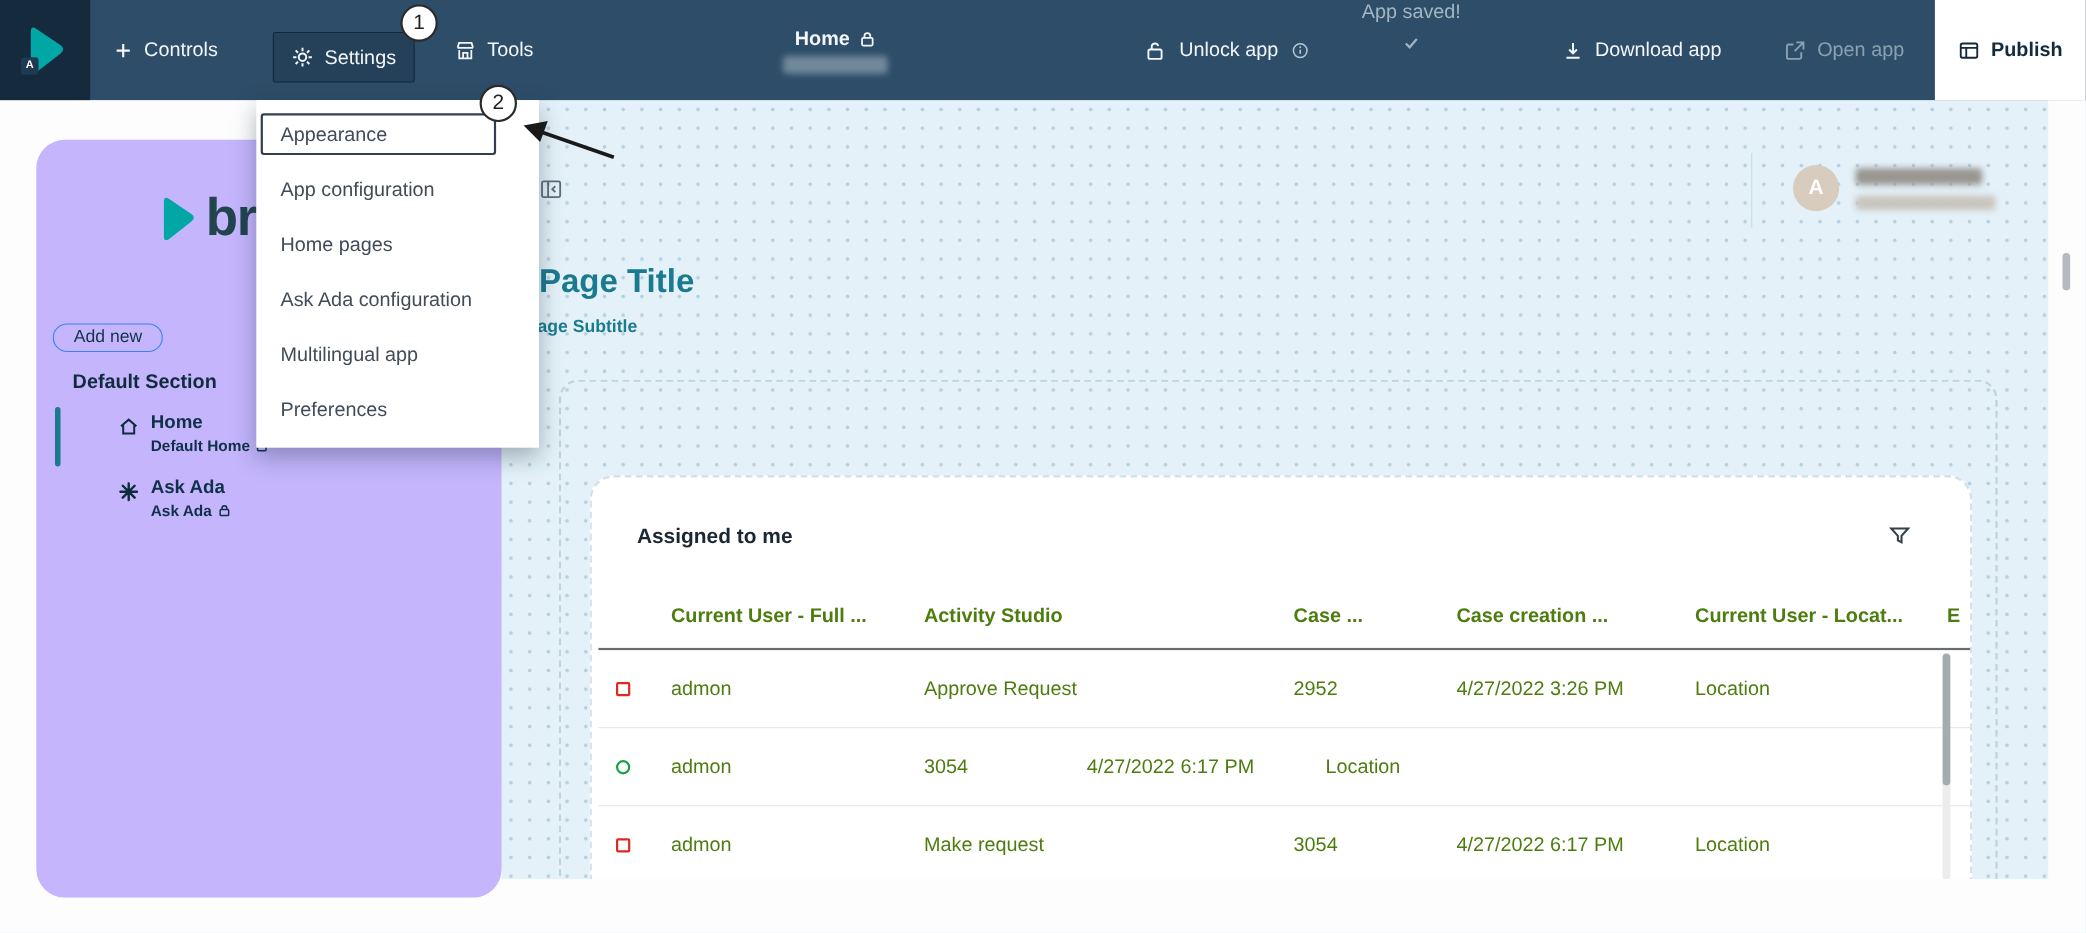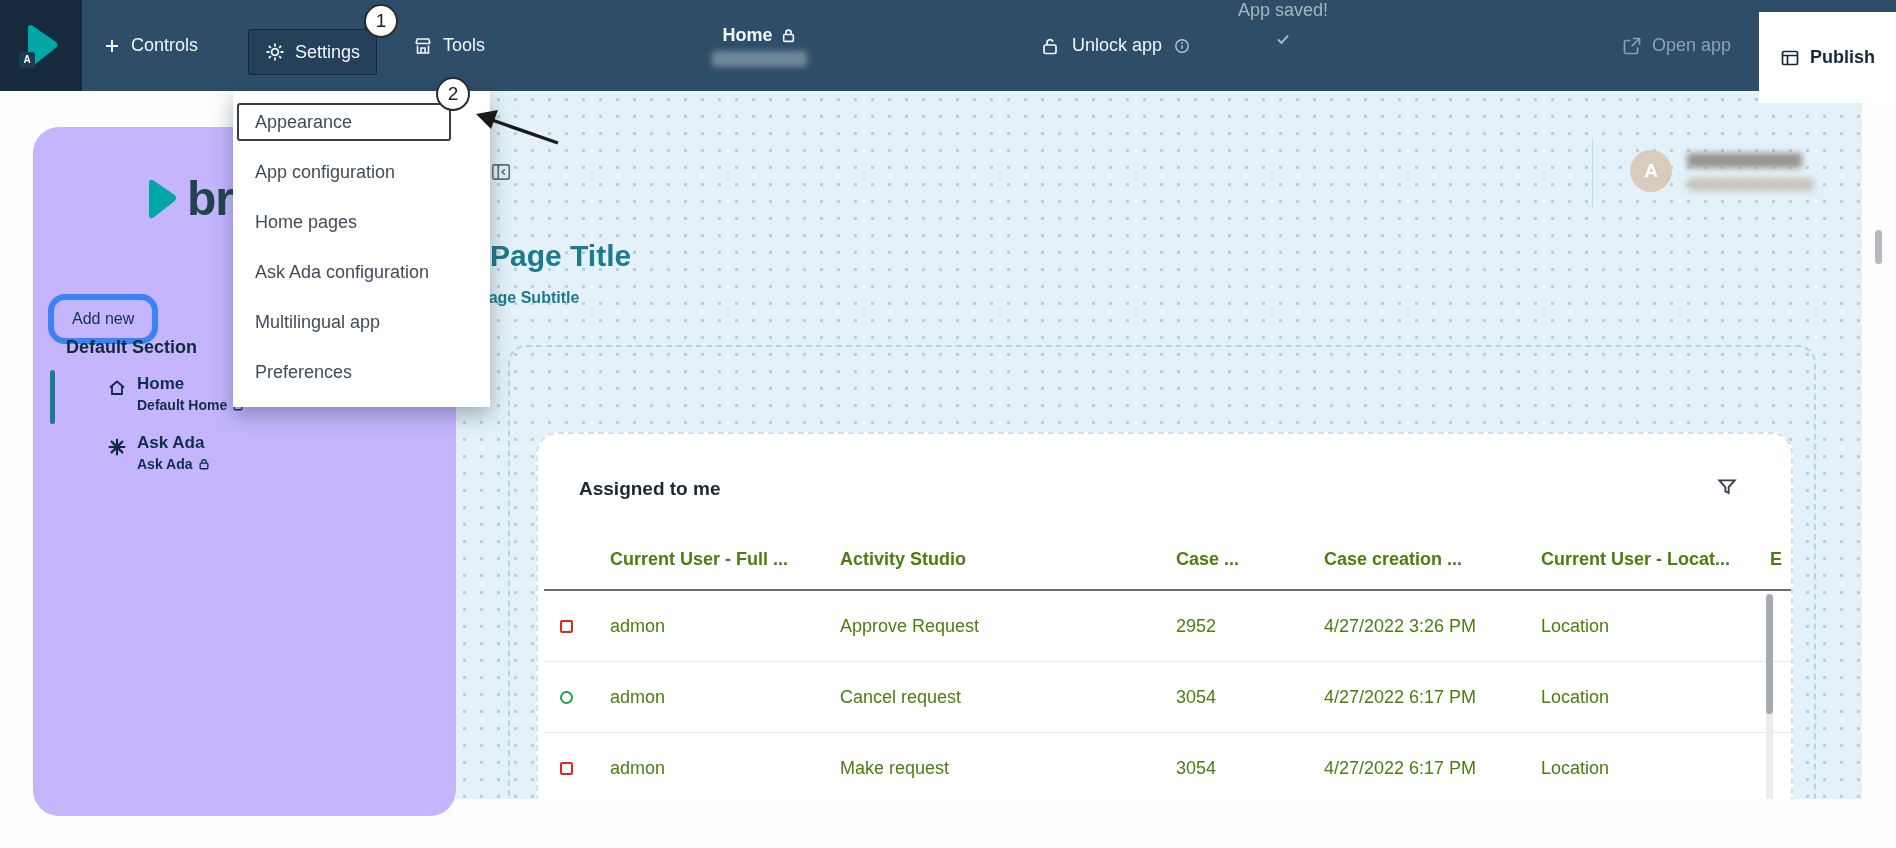--- a/index.html
+++ b/index.html
@@ -20,40 +20,40 @@
   #tb-controls { left:103px; }
   #tb-settings { left:248px; top:29px; height:46px; padding:0 16px; background:rgba(8,24,40,.22); border:1px solid #102940; border-radius:2px; }
   #tb-tools { left:413px; }
   #tb-home-block { left:684px; top:0; width:150px; height:91px; display:flex; flex-direction:column; align-items:center; justify-content:center; gap:5px; cursor:pointer; }
   #tb-home-row { display:flex; align-items:center; gap:8px; font-size:18px; font-weight:bold; }
   #tb-home-redacted { width:95px; height:16px; background:#7d93a5; border-radius:3px; filter:blur(3px); opacity:.85; }
   #tb-unlock { left:1040px;gap:12px; }
   #tb-saved { left:1238px; color:#a3b5c3; cursor:default;flex-direction:column; }
   #tb-download { left:1420px; }
   #tb-open { left:1622px; color:#8ba1b1; cursor:default; }
-  #tb-publish { left:1759px; top:12px; width:137px; height:91px; background:#ffffff; color:#13293d; display:flex; align-items:center; justify-content:center; gap:10px; font-size:18px; font-weight:600; cursor:pointer; }
+  #tb-publish { left:1759px; top:0; width:137px; height:91px; background:#ffffff; color:#13293d; display:flex; align-items:center; justify-content:center; gap:10px; font-size:18px; font-weight:600; cursor:pointer; }
   .icon { display:inline-flex; align-items:center; justify-content:center; line-height:0; }
   .dim { color:#b7c6d2; }
 
   
   #settings-menu { left:233px; top:91px; width:257px; padding:6px 0 10px 0; background:#fff; box-shadow:0 8px 20px rgba(25,45,65,.35); z-index:40; }
   .menu-item { position:relative; height:50px; display:flex; align-items:center; padding-left:22px; font-size:18px; color:#414c59; cursor:pointer; }
   #menu-focus-box { position:absolute; left:4px; top:12px; width:214px; height:38px; border:2px solid #333f4d; border-radius:3px; pointer-events:none; }
 
   
   .step-badge { position:absolute; width:34px; height:34px; border-radius:50%; background:#fff; border:2px solid #2b2b2b; color:#222; font-size:19px; display:flex; align-items:center; justify-content:center; z-index:60; }
   #step1 { left:364px; top:4px; }
   #step2 { left:436px; top:77px; }
   #anno-arrow { left:470px; top:103px; width:110px; height:48px; z-index:55; }
 
   
   #sidebar { left:33px; top:127px; width:423px; height:689px; background:#c4b5fd; border-radius:26px; z-index:10; }
   #sb-logo { position:absolute; left:110px; top:44px; display:flex; align-items:center; gap:8px; }
   #sb-logo-text { font-size:48px; font-weight:bold; color:#21444f; letter-spacing:-1px; }
-  #add-new-btn { position:absolute; left:15px; top:167px; height:50px; padding:0 18px; border:6px solid #3b82f6; border-radius:17px; background:transparent; font-size:16px; color:#113349; font-family:inherit; cursor:pointer; }
+  #add-new-btn { position:absolute; left:15px; top:167px; height:26px; padding:0 18px; border:1px solid #3b82f6; border-radius:17px; background:transparent; font-size:16px; color:#113349; font-family:inherit; cursor:pointer; }
   #sb-section-title { position:absolute; left:33px; top:210px; font-size:18px; font-weight:bold; color:#102b3d; }
   .nav-item { position:absolute; left:0; width:423px; height:58px; cursor:pointer; color:#0f3048; }
   #nav-home { top:241px; }
   #nav-ada { top:300px; }
   .nav-sel-bar { position:absolute; left:17px; top:2px; width:5px; height:54px; background:#1a7a8e; border-radius:3px; }
   .nav-icon { position:absolute; left:74px; top:10px; color:#102b3d; }
   .nav-label { position:absolute; left:104px; top:6px; font-size:17px; font-weight:bold; }
   .nav-sub { position:absolute; left:104px; top:29px; font-size:14px; font-weight:bold; display:flex; align-items:center; gap:5px; }
 
   
@@ -160,20 +160,28 @@
 
     <div id="tb-saved" class="tb-item">
       <span>App saved!</span>
       <span class="icon">
         <svg width="16" height="16" viewBox="0 0 16 16">
             <path fill="none" stroke="currentColor" stroke-width="2" d="M3 8.5 6.5 12 13 4.5"></path>
           </svg>
       </span>
     </div>
 
+    <div id="tb-download" class="tb-item">
+      <span class="icon">
+        <svg width="20" height="20" viewBox="0 0 20 20">
+            <path fill="none" stroke="currentColor" stroke-width="1.8" d="M10 3v9M6.5 9 10 12.5 13.5 9M4 16.5h12"></path>
+          </svg>
+      </span>
+      <span>Download app</span>
+    </div>
 
     <div id="tb-open" class="tb-item">
       <span class="icon">
         <svg width="20" height="20" viewBox="0 0 20 20">
             <path fill="none" stroke="currentColor" stroke-width="1.7" d="M8.5 4.5H4A1.5 1.5 0 0 0 2.5 6v10A1.5 1.5 0 0 0 4 17.5h10a1.5 1.5 0 0 0 1.5-1.5v-4.5M11 2.5h6.5V9M17 3 9.5 10.5"></path>
           </svg>
       </span>
       <span>Open app</span>
     </div>
 
@@ -288,21 +296,20 @@
           <span class="c4">4/27/2022 3:26 PM</span>
           <span class="c5">Location</span>
           <span class="c6"></span>
         </div>
 
         <div class="g-row">
           <span class="c-icon">
               <span class="status-ok"></span>
             </span>
           <span class="c1">admon</span>
-          <span class="c2">Cancel request</span>
           <span class="c3">3054</span>
           <span class="c4">4/27/2022 6:17 PM</span>
           <span class="c5">Location</span>
           <span class="c6"></span>
         </div>
 
         <div class="g-row">
           <span class="c-icon">
               <span class="status-error"></span>
             </span>

